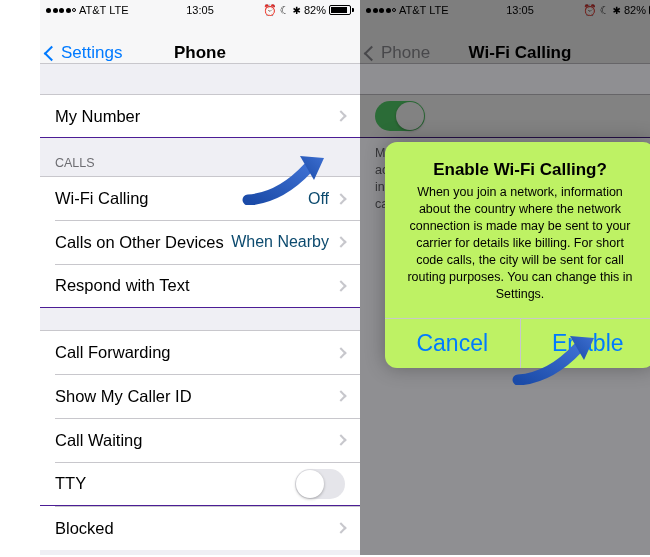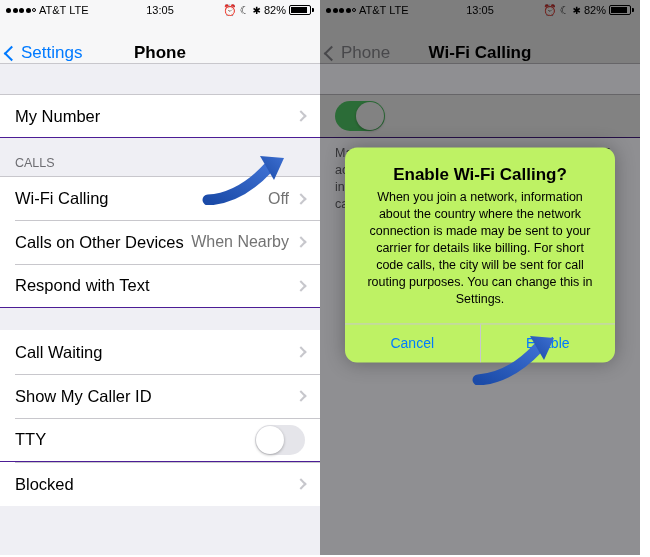--- a/index.html
+++ b/index.html
@@ -1,17 +1,17 @@
 <!DOCTYPE html>
 <html><head>
 <meta charset="utf-8">
 <style>
   * { box-sizing: border-box; margin: 0; padding: 0; font-family: -apple-system, "Helvetica Neue", Arial, sans-serif; }
   body { background: #fff; width: 650px; height: 557px; overflow: hidden; position: relative; }
-  .screens { display: flex; width: 539px; height: 557px; }
+  .screens { display: flex; width: 539px; height: 557px; padding-left: 40px; }
   .screen { width: 320px; height: 555px; background: #efeff4; position: relative; overflow: hidden; flex-shrink:0; }
   .gap { width: 10px; background:#fff; }
   .statusbar { height: 20px; background: #f7f7f8; display: flex; align-items: center; justify-content: space-between; padding: 0 6px; font-size: 11px; color:#000; }
   .sb-left, .sb-right { display:flex; align-items:center; gap:3px; }
   .dots { display:flex; gap:1.5px; align-items:center; }
   .dot { width:5px; height:5px; border-radius:50%; background:#000; }
   .dot.empty { background:transparent; border:1px solid #000; width:4px; height:4px;}
   .sb-center { font-weight:400; position:absolute; left:50%; transform:translateX(-50%);}
   .navbar { height: 44px; background:#f7f7f8; border-bottom:1px solid #c8c7cc; display:flex; align-items:flex-end; justify-content:center; position:relative; }
   .nav-title { font-size:17px; font-weight:600; color:#000; }
@@ -19,34 +19,34 @@
   .nav-back.dim { color:#8e8e93; }
   .chev-left { display:inline-block; width:11px; height:11px; border-left:2px solid currentColor; border-bottom:2px solid currentColor; transform:rotate(45deg); margin-right:4px; }
   .content { overflow:hidden; }
   .group-label { font-size:12.5px; color:#6d6d72; padding: 18px 15px 6px; text-transform:uppercase;border-radius:19px; }
   .spacer { height: 30px; }
   .cell { background:#fff; min-height:44px; display:flex; align-items:center; padding:0 15px; position:relative; font-size:16.5px; color:#000; }
   .cell + .cell::before { content:""; position:absolute; top:0; left:15px; right:0; height:1px; background:#c8c7cc; }
   .group-top { border-top:1px solid #c8c7cc; }
   .group-bot { border-bottom:1px solid #4c1d95; }
   .cell .label { flex:1; }
-  .cell .value { color:#737373; margin-right:8px; font-size:16px;}
+  .cell .value { color:#0c4a6e; margin-right:8px; font-size:16px;}
   .chev-right { width:8px; height:8px; border-top:2px solid #c7c7cc; border-right:2px solid #c7c7cc; transform:rotate(45deg); flex-shrink:0; }
   .switch { width:50px; height:30px; border-radius:15px; background:#e5e5ea; position:relative; flex-shrink:0;}
   .switch.on { background:#4cd964; }
   .switch .knob { width:28px; height:28px; background:#fff; border-radius:50%; position:absolute; top:1px; left:1px; box-shadow:0 1px 3px rgba(0,0,0,0.3);}
   .switch.on .knob { left:21px; }
   .footnote { font-size:12.5px; color:#6d6d72; padding:7px 15px; line-height:1.35; }
   .dim-overlay { position:absolute; inset:0; background:rgba(0,0,0,0.4); }
   .alert { position:absolute; left:50%; top:46%; transform:translate(-50%,-50%); width:270px; background:#bef264; border-radius:12px; overflow:hidden; box-shadow:0 0 20px rgba(0,0,0,0.3);}
   .alert-body { padding:18px 16px 16px; text-align:center; }
   .alert-title { font-size:17px; font-weight:600; margin-bottom:4px;}
   .alert-msg { font-size:12.5px; color:#000; line-height:1.35;}
   .alert-buttons { display:flex; border-top:1px solid #c8c7cc; }
-  .alert-btn { flex:1; text-align:center; padding:11px 0; font-size:14px; color:#007aff;}
+  .alert-btn { flex:1; text-align:center; padding:11px 0; font-size:23px; color:#007aff;}
   .alert-btn + .alert-btn { border-left:1px solid #c8c7cc; }
   .arrow { position:absolute; width:90px; height:55px; pointer-events:none; z-index:50;}
   .battery { display:inline-flex; align-items:center; gap:1px;}
   .batt-body { width:22px; height:10px; border:1px solid #000; border-radius:2px; position:relative;}
   .batt-fill { position:absolute; top:1px; left:1px; bottom:1px; width:82%; background:#000;}
   .batt-tip { width:2px; height:4px; background:#000; border-radius:0 1px 1px 0;}
   .screen.dimmed .statusbar, .screen.dimmed .navbar, .screen.dimmed .content { filter: brightness(0.85) saturate(0.9); }
 </style>
 </head>
 <body>
@@ -102,26 +102,30 @@
     <div class="cell">
       <span class="label">Calls on Other Devices</span>
       <span class="value">When Nearby</span>
       <span class="chev-right"></span>
     </div>
     <div class="cell group-bot">
       <span class="label">Respond with Text</span>
       <span class="chev-right"></span>
     </div>
     <div style="height:22px"></div>
+    <div class="cell group-top">
+      <span class="label">Call Forwarding</span>
+      <span class="chev-right"></span>
+    </div>
+    <div class="cell">
+      <span class="label">Show My Caller ID</span>
+      <span class="chev-right"></span>
+    </div>
     <div class="cell">
       <span class="label">Call Waiting</span>
-      <span class="chev-right"></span>
-    </div>
-    <div class="cell">
-      <span class="label">Show My Caller ID</span>
       <span class="chev-right"></span>
     </div>
     <div class="cell group-bot">
       <span class="label">TTY</span>
       <span class="switch">
             <span class="knob"></span>
           </span>
     </div>
     <div class="cell">
       <span class="label">Blocked</span>

